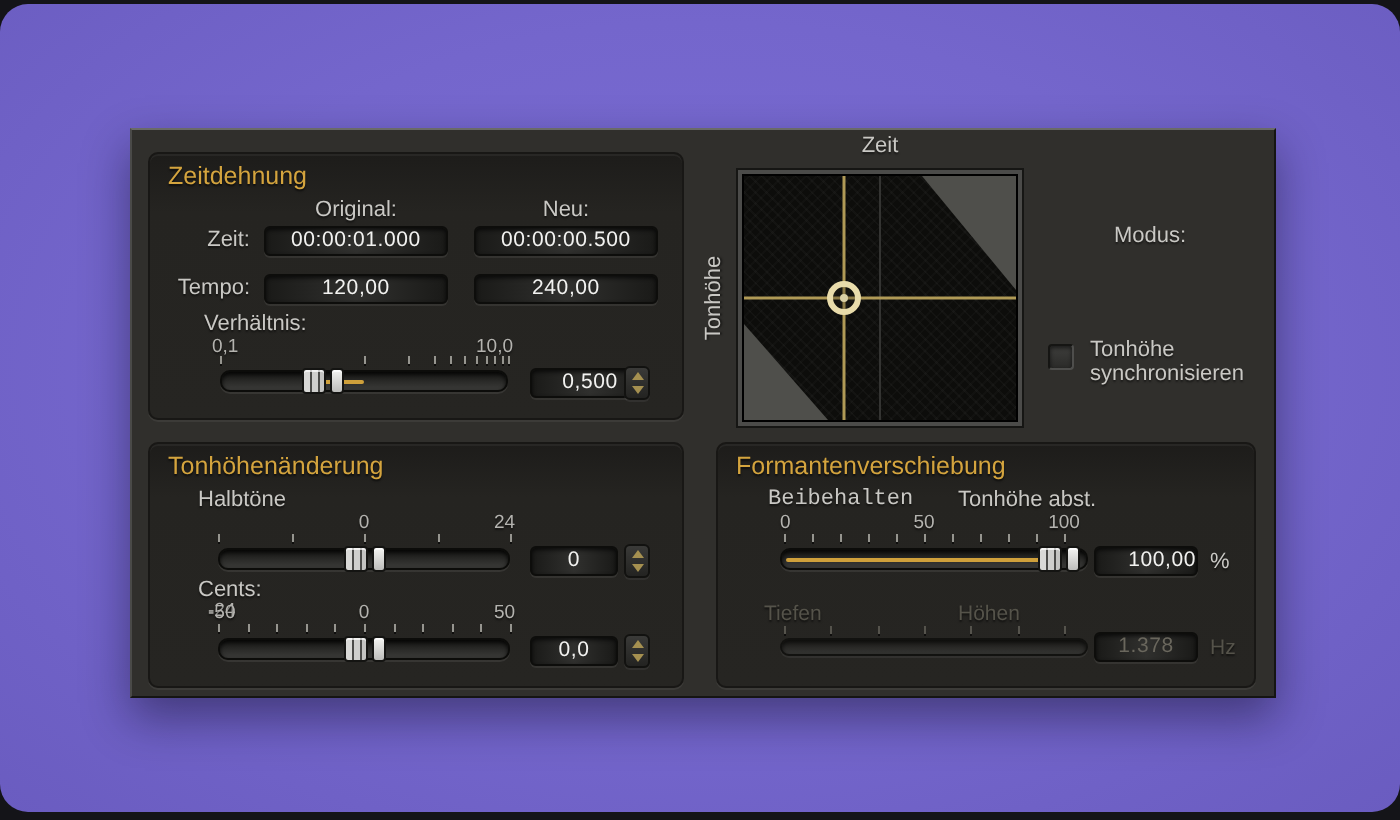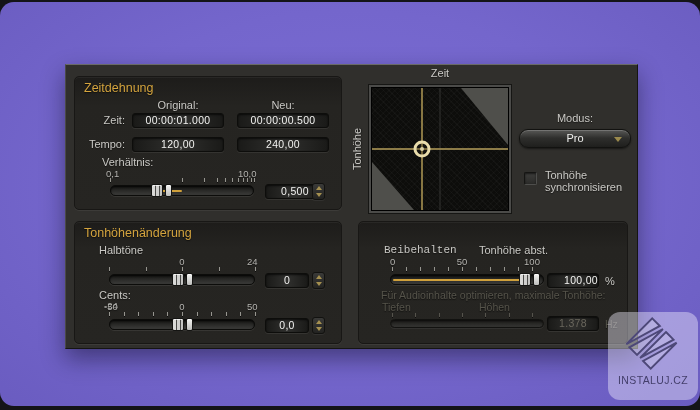--- a/index.html
+++ b/index.html
@@ -160,24 +160,20 @@
             <line x1="0" y1="61" x2="136" y2="61" stroke="#343432" stroke-width="1"></line>
             <line x1="50" y1="0" x2="50" y2="122" stroke="#b09a56" stroke-width="1.5"></line>
             <line x1="0" y1="61" x2="136" y2="61" stroke="#b09a56" stroke-width="1.5"></line>
             <circle cx="50" cy="61" r="7" fill="#26221641" stroke="#e9dcab" stroke-width="3"></circle>
             <circle cx="50" cy="61" r="2" fill="#d9cfa4"></circle>
           </svg>
         </div>
       </div>
 
       <div class="lbl center-t" style="left:509px; top:47px;">Modus:</div>
-      <div class="dropdown">
-        <span>Pro</span>
-        <span class="dd-arrow"></span>
-      </div>
 
       <div class="checkbox"></div>
       <div class="cb-line" style="top:104px;">Tonhöhe</div>
       <div class="cb-line" style="top:116px;">synchronisieren</div>
 
       <div class="panel" style="left:8px; top:156px; width:268px; height:123px;">
         <div class="panel-title">Tonhöhenänderung</div>
 
         <div class="lbl" style="left:24px; top:22px;">Halbtöne</div>
         <div class="scale-num" style="left:29px; top:34px;margin-top:44px;">-24</div>
@@ -226,20 +222,21 @@
           </div>
         </div>
         <div class="field" style="left:190px; top:96px; width:44px;">0,0</div>
         <div class="spin" style="left:237px; top:95px;">
           <span class="arr-up"></span>
           <span class="arr-dn"></span>
         </div>
       </div>
 
       <div class="panel" style="left:292px; top:156px; width:270px; height:123px;">
+        <div class="panel-title">Formantenverschiebung</div>
 
         <div class="lbl" style="left:25px; top:22px;font-family:Liberation Mono, monospace;">Beibehalten</div>
         <div class="lbl" style="left:120px; top:22px;">Tonhöhe abst.</div>
         <div class="scale-num" style="left:31px; top:34px;">0</div>
         <div class="scale-num center-t" style="left:103px; top:34px;">50</div>
         <div class="scale-num center-t" style="left:173px; top:34px;">100</div>
         <div class="tickrow" style="left:33px; top:45px; width:140px;">
             <span class="tick" style="left: 0%;"></span>
             <span class="tick" style="left: 10%;"></span>
             <span class="tick" style="left: 20%;"></span>
@@ -255,45 +252,33 @@
         <div class="slider" style="left:31px; top:52px; width:154px;">
           <div class="goldline" style="left:2px; width:89%;"></div>
           <div class="grip" style="left:calc(91% - 10px);">
             <span class="g1"></span>
               <span class="g2"></span>
           </div>
         </div>
         <div class="field" style="left:188px; top:51px; width:52px;text-align:right;">100,00</div>
         <div class="lbl" style="left:246px; top:53px;">%</div>
 
-        <div class="dim-text" style="left:22px; top:67px; width:235px;">Für Audioinhalte optimieren, maximale Tonhöhe:</div>
         <div class="dim-text" style="left:23px; top:79px;">Tiefen</div>
         <div class="dim-text" style="left:120px; top:79px;">Höhen</div>
         <div class="tickrow dim" style="left:33px; top:91px; width:140px;">
             <span class="tick" style="left: 0%;"></span>
             <span class="tick" style="left: 16.7%;"></span>
             <span class="tick" style="left: 33.3%;"></span>
             <span class="tick" style="left: 50%;"></span>
             <span class="tick" style="left: 66.7%;"></span>
             <span class="tick" style="left: 83.3%;"></span>
             <span class="tick" style="left: 100%;"></span>
           </div>
         <div class="slider dim" style="left:31px; top:97px; width:154px;"></div>
         <div class="field dim" style="left:188px; top:94px; width:52px;">1.378</div>
         <div class="dim-text" style="left:246px; top:96px;">Hz</div>
       </div>
 
     </div>
 
-    <div class="watermark">
-      <svg width="56" height="56" viewBox="0 0 52 52">
-        <g transform="rotate(45 26 26)" stroke="#4d4878" stroke-width="1.8" fill="rgba(255,255,255,0.18)">
-          <polygon points="8,9 18,9 8,43"></polygon>
-          <polygon points="22,9 22,43 12,43"></polygon>
-          <polygon points="26,9 36,9 26,43"></polygon>
-          <polygon points="40,9 40,43 30,43"></polygon>
-        </g>
-      </svg>
-      <div class="wm-text">INSTALUJ.CZ</div>
-    </div>
 
   </div>
 </div>
 
 </body></html>

